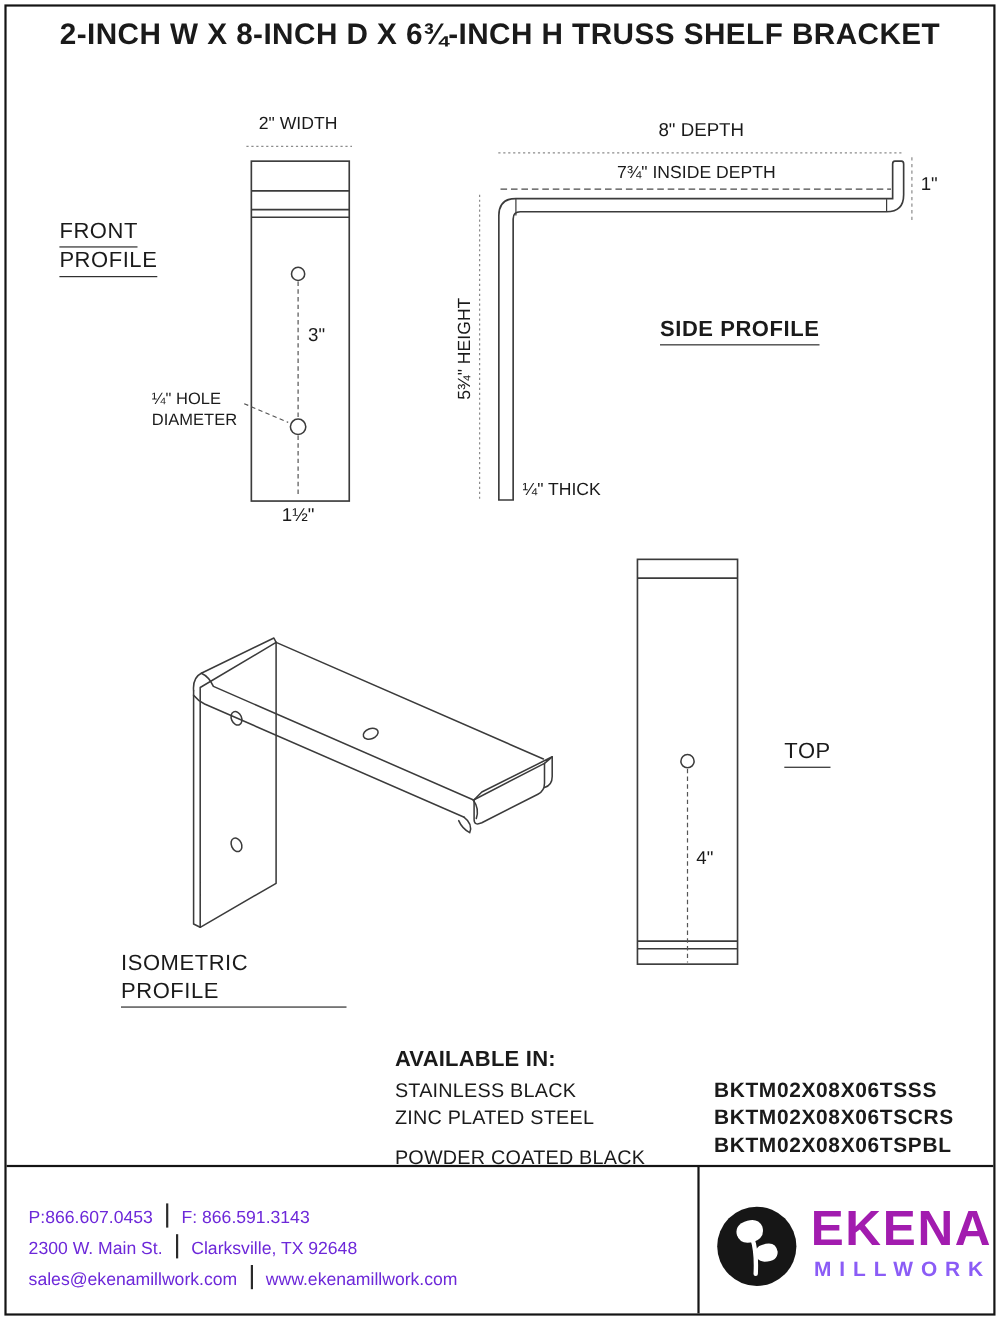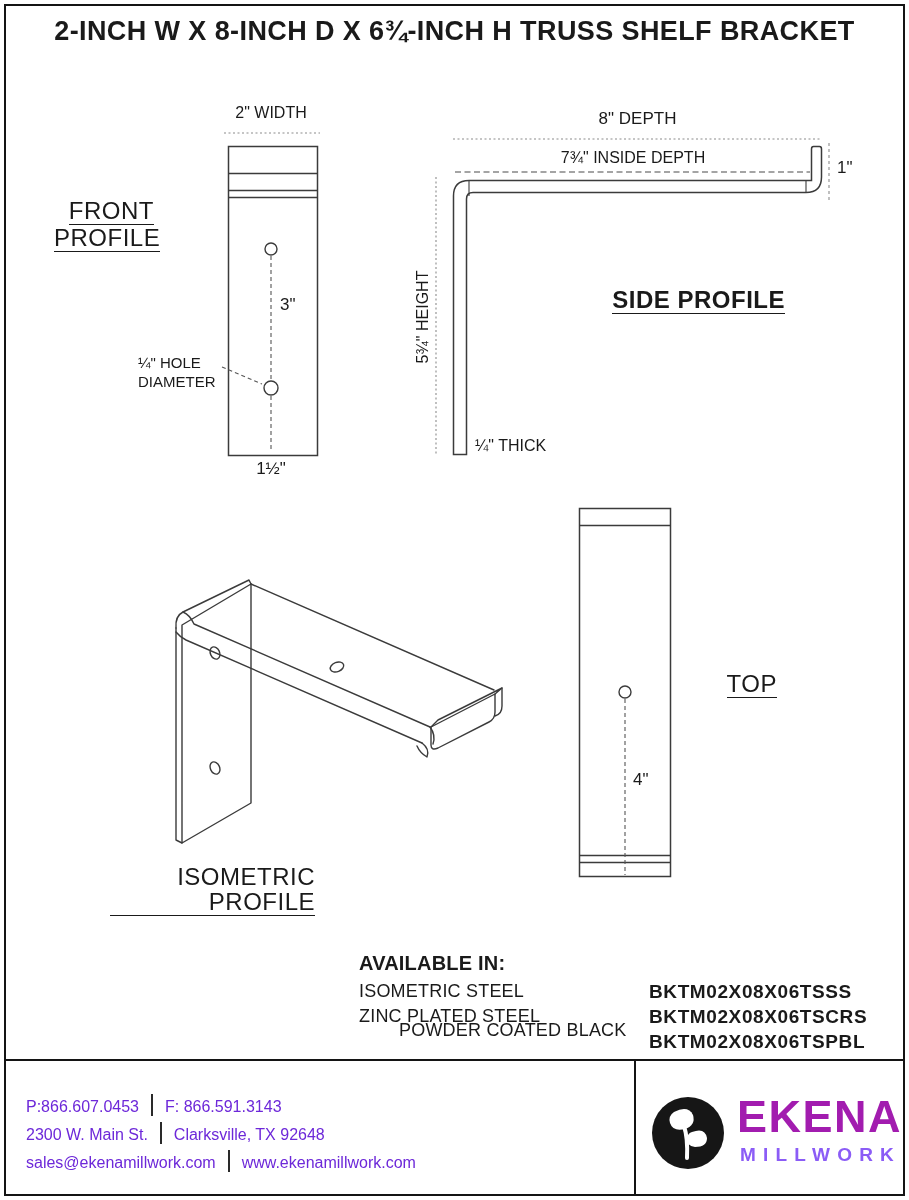--- a/index.html
+++ b/index.html
@@ -1,21 +1,21 @@
 <!DOCTYPE html>
 <html><head>
 <meta charset="utf-8">
 <style>
   html,body{margin:0;padding:0;background:#fff;}
   .stage{position:relative;width:909px;height:1200px;background:#fff;overflow:hidden;
          font-family:"Liberation Sans","DejaVu Sans",sans-serif;color:#1a1a1a;}
   .page-border{position:absolute;left:4px;top:4px;right:4px;bottom:4px;border:2px solid #141414;}
   .abs{position:absolute;}
   .title{left:0;right:0;top:16px;text-align:center;font-size:27px;font-weight:bold;letter-spacing:.4px;white-space:nowrap;}
-  .viewlabel{font-size:24px;letter-spacing:.5px;text-align:right;line-height:25px;}
+  .viewlabel{font-size:20px;letter-spacing:.5px;text-align:left;line-height:25px;}
   .viewlabel span{display:inline-block;border-bottom:1.6px solid #1a1a1a;padding-bottom:1px;}
   .dimtext{font-size:16px;white-space:nowrap;}
   .dimtext.small{font-size:15px;line-height:19px;}
   .center-text{text-align:center;}
   .rot90{transform:rotate(-90deg);transform-origin:center center;}
   .avail-head{font-size:20px;font-weight:bold;letter-spacing:.2px;}
   .avail-item{font-size:18px;letter-spacing:.2px;white-space:nowrap;}
   .sku{font-size:19px;font-weight:bold;letter-spacing:.6px;white-space:nowrap;text-align:center;}
   .heavy{font-size:21px;font-weight:bold;letter-spacing:.2px;white-space:nowrap;}
   .footer-line{font-size:16px;white-space:nowrap;color:#6d28d9;text-align:right;}
@@ -130,23 +130,23 @@
   <div class="abs viewlabel" style="left:110px;top:864px;width:205px;">
     <span>ISOMETRIC PROFILE</span>
   </div>
 
   <div class="abs viewlabel" style="left:713px;top:671px;width:64px;">
     <span>TOP</span>
   </div>
   <div class="abs dimtext" style="left:633px;top:770px;font-size:17px;">4"</div>
 
   <div class="abs avail-head" style="left:359px;top:952px;">AVAILABLE IN:</div>
-  <div class="abs avail-item" style="left:359px;top:981px;">ISOMETRIC STEEL</div>
+  <div class="abs avail-item" style="left:359px;top:981px;">STAINLESS BLACK</div>
   <div class="abs avail-item" style="left:359px;top:1006px;">ZINC PLATED STEEL</div>
-  <div class="abs avail-item" style="left:359px;top:1020px;margin-left:40px;">POWDER COATED BLACK</div>
+  <div class="abs avail-item" style="left:359px;top:1042px;">POWDER COATED BLACK</div>
   <div class="abs sku" style="left:649px;top:981px;">BKTM02X08X06TSSS</div>
   <div class="abs sku" style="left:649px;top:1006px;">BKTM02X08X06TSCRS</div>
   <div class="abs sku" style="left:649px;top:1031px;">BKTM02X08X06TSPBL</div>
 
 
   <div class="abs hrule"></div>
   <div class="abs vdivider"></div>
 
   <div class="abs footer-line" style="left:26px;top:1094px;">
     <span>P:866.607.0453</span><span class="sep"></span><span>F: 866.591.3143</span>

